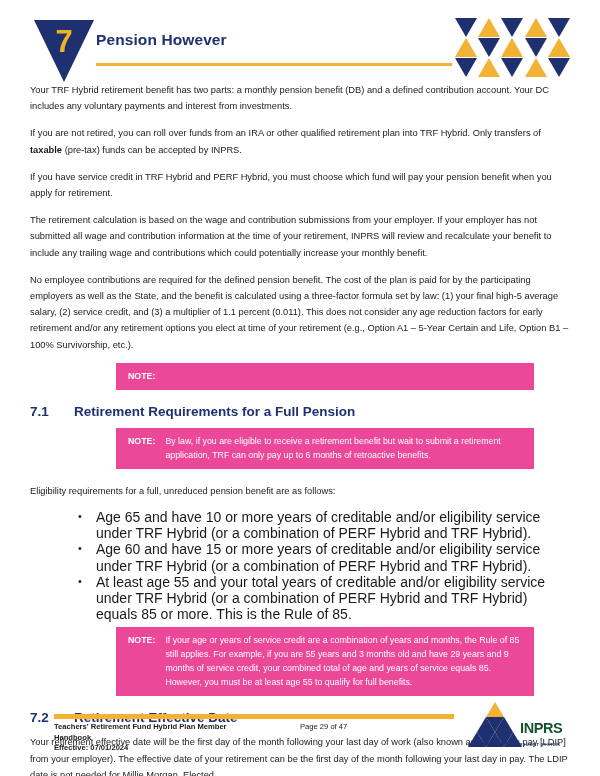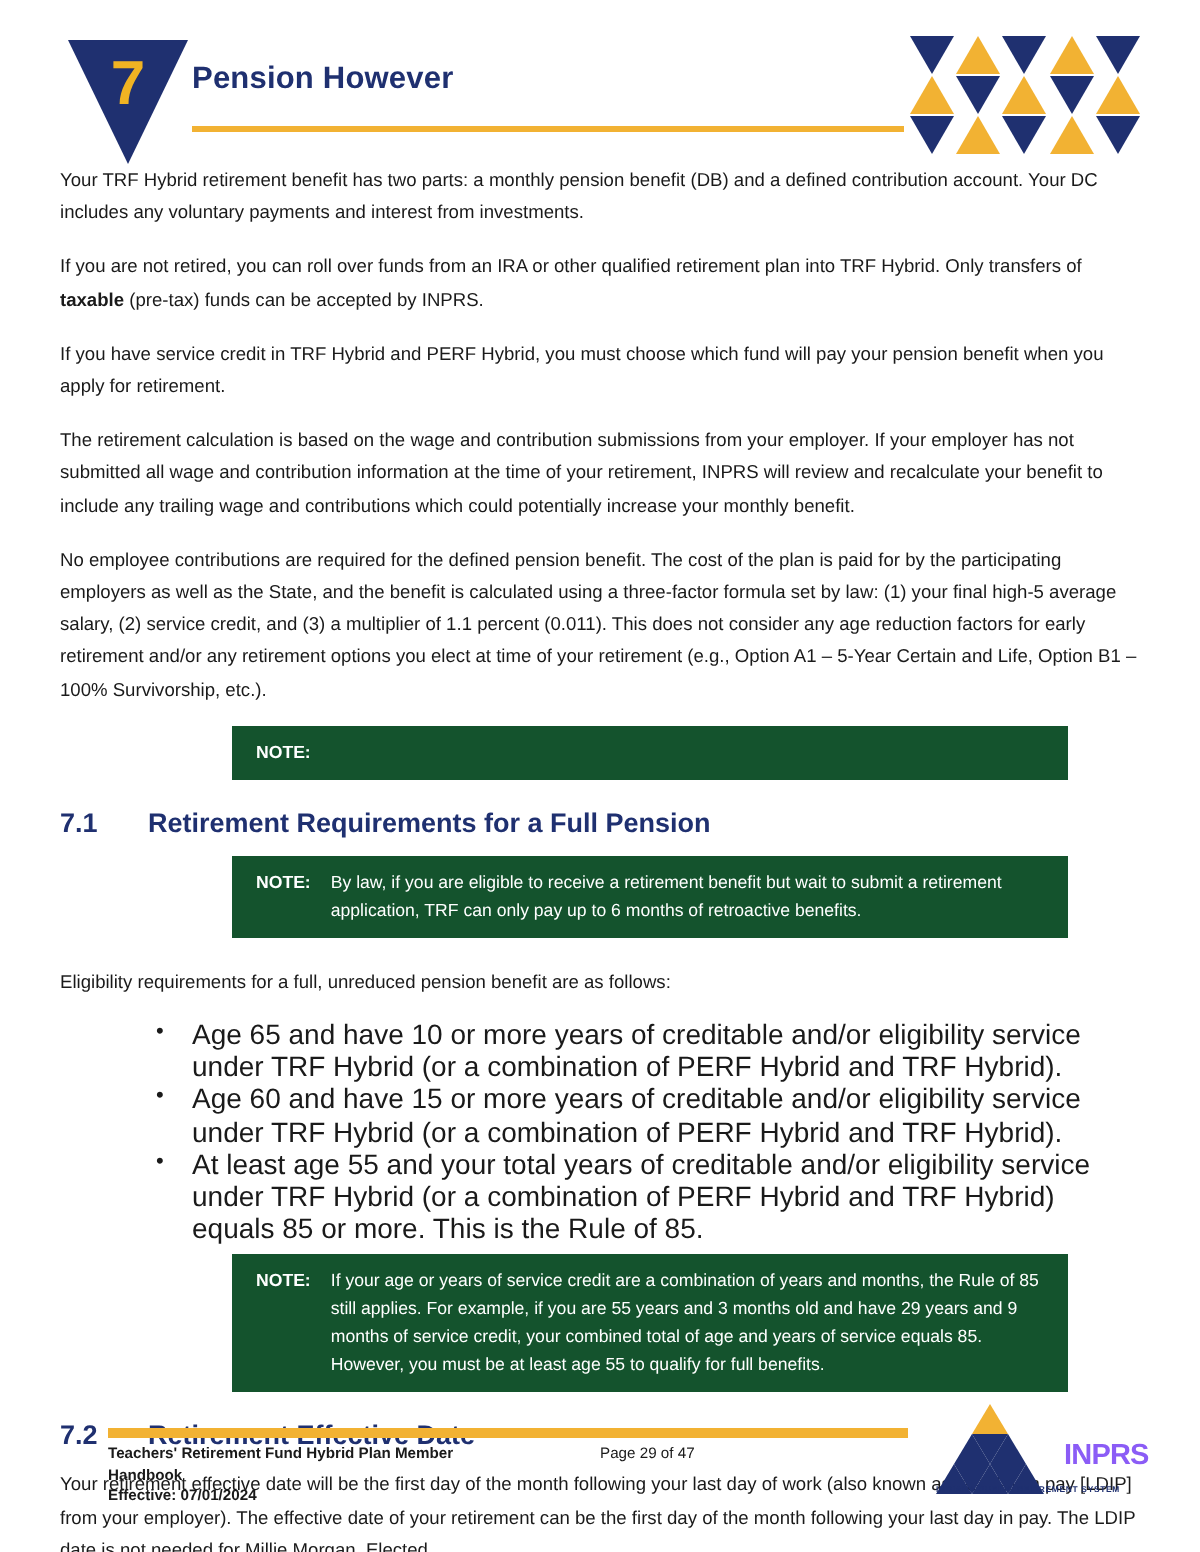--- a/index.html
+++ b/index.html
@@ -114,21 +114,21 @@
     font-size: 9.3px;
     line-height: 16.2px;
     color: #1a1a1a;
     text-align: left;
   }
   p.body.tight { margin-bottom: 10px; }
   b { font-weight: bold; }
 
   
   .note {
-    background: #14532d;
+    background: #ec4899;
     color: #ffffff;
     margin: 5px 0 14px 86px;
     width: 418px;
     padding: 6px 10px 7px 12px;
     display: flex;
     gap: 10px;
     align-items: flex-start;
   }
   .note-label {
     font-size: 8.8px;
@@ -227,25 +227,25 @@
   }
   .lt {
     position: absolute;
     width: 0; height: 0;
   }
   .lt.up  { border-left: 9px solid transparent; border-right: 9px solid transparent; border-bottom: 15px solid #1F3070; }
   .lt.dn  { border-left: 9px solid transparent; border-right: 9px solid transparent; border-top: 15px solid #1F3070; }
   .lt.up.gold { border-bottom-color: #F2B233; }
   .logo-name {
     position: absolute;
-    left: 64px;
+    left: 52px;
     top: 18px;
     font-size: 14.5px;
     font-weight: bold;
-    color: #8b5cf6;
+    color: #14532d;
     letter-spacing: -0.4px;
   }
   .logo-tag {
     position: absolute;
     left: 0px;
     top: 40px;
     width: 106px;
     font-size: 4.2px;
     font-weight: bold;
     color: #1F3070;

